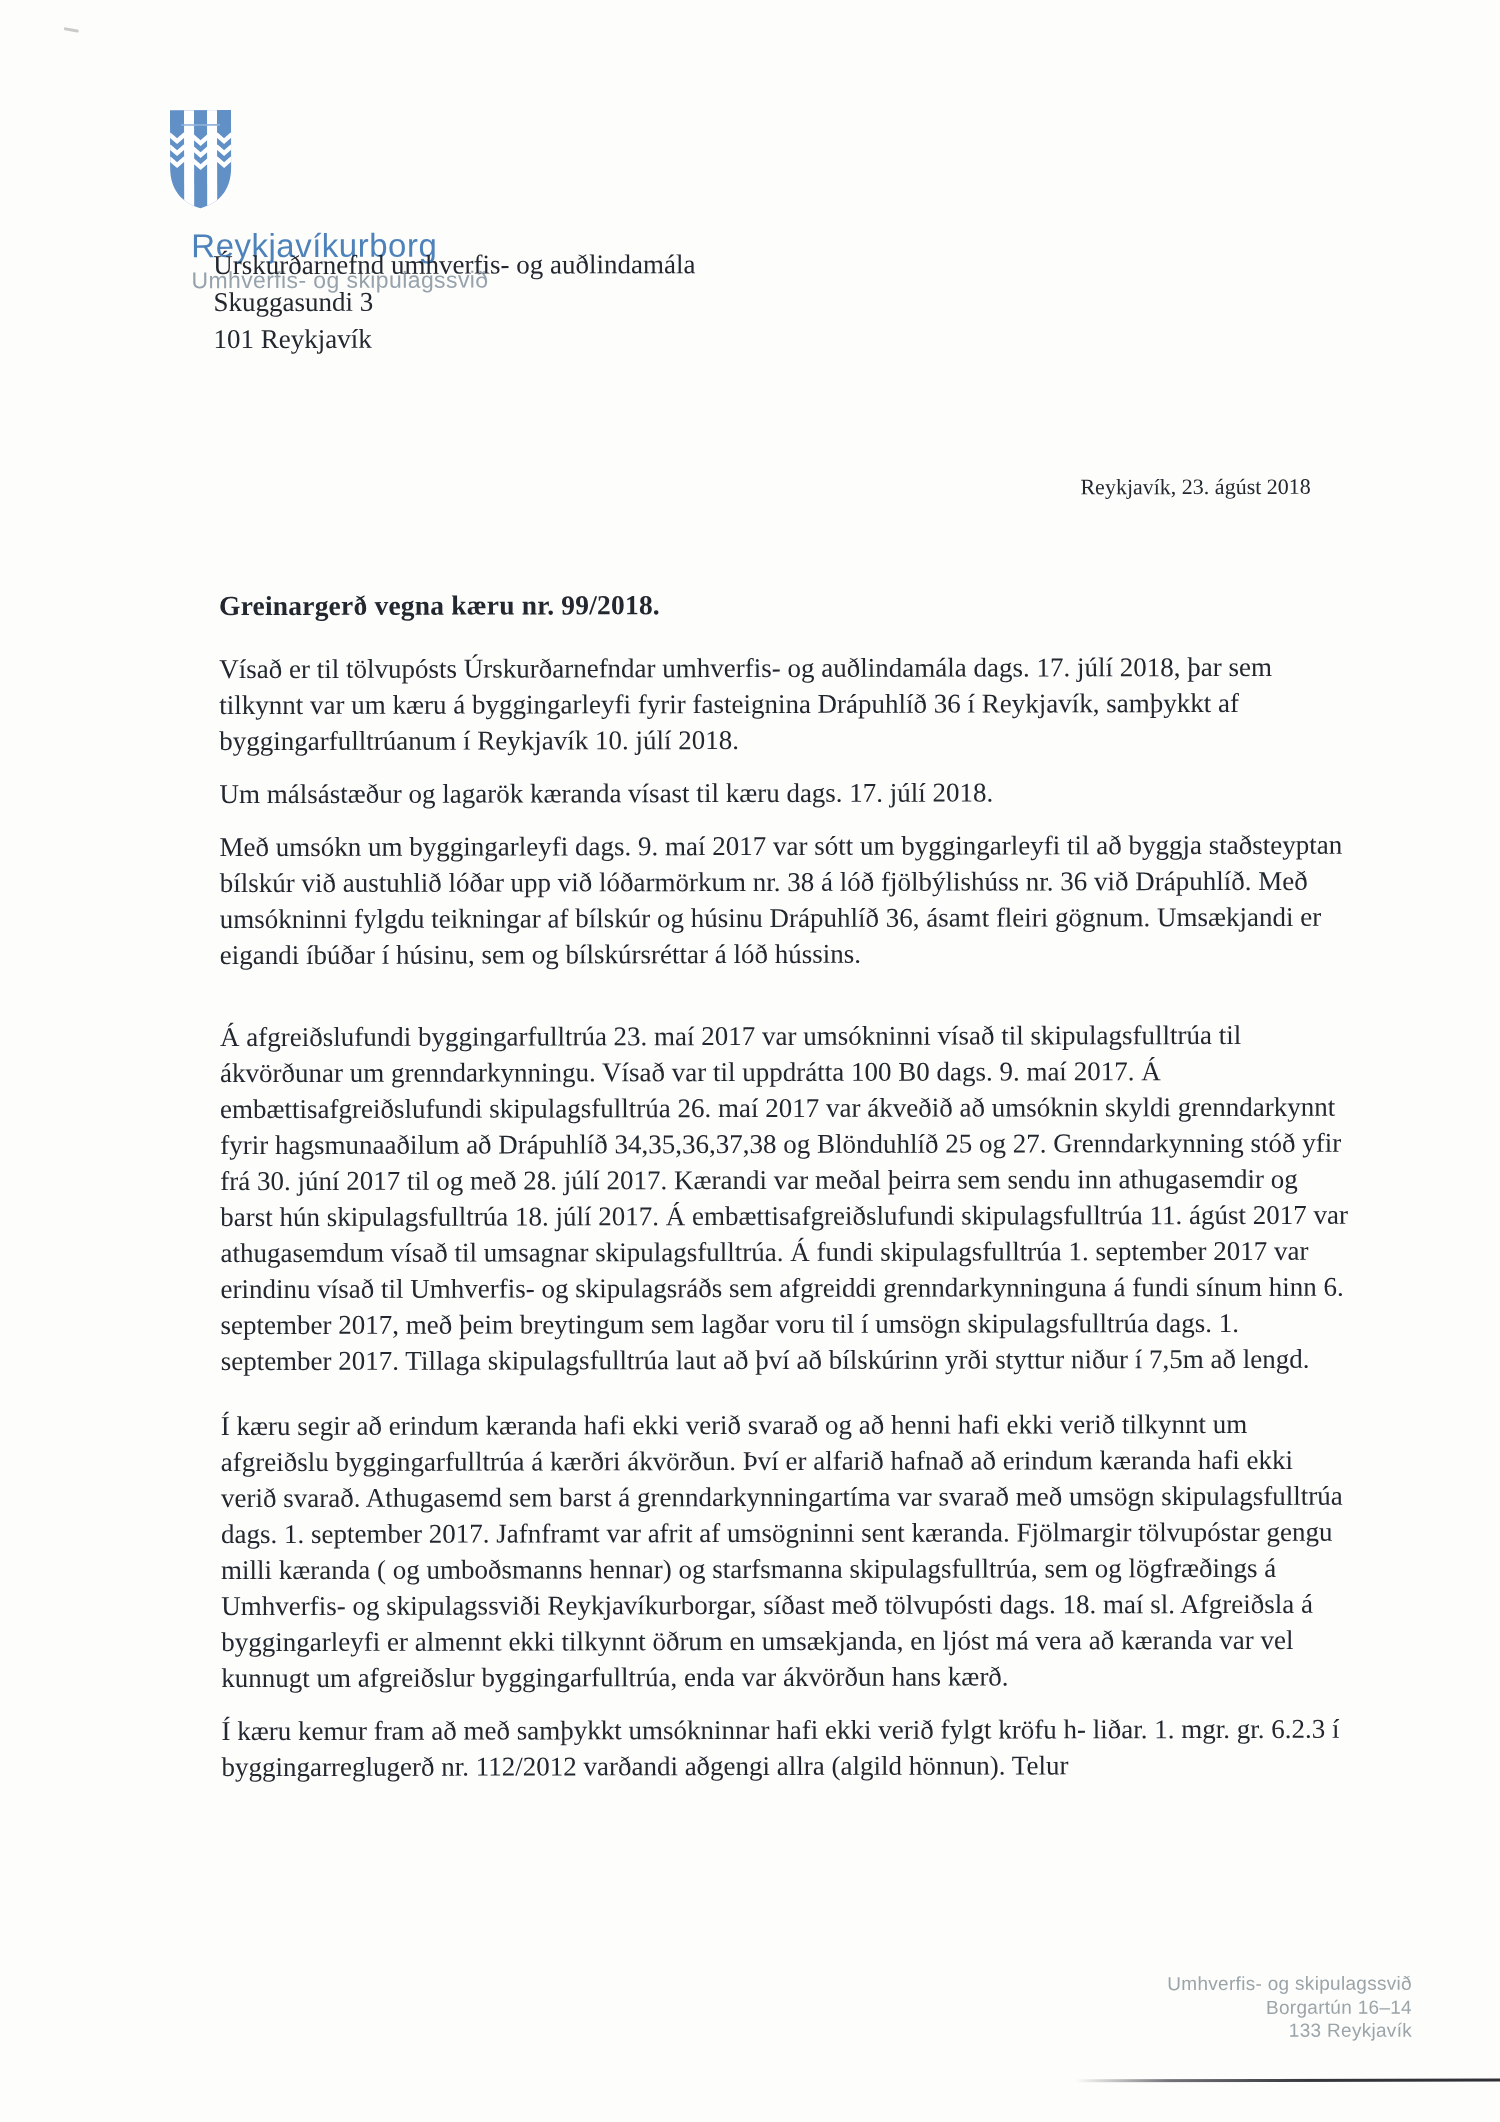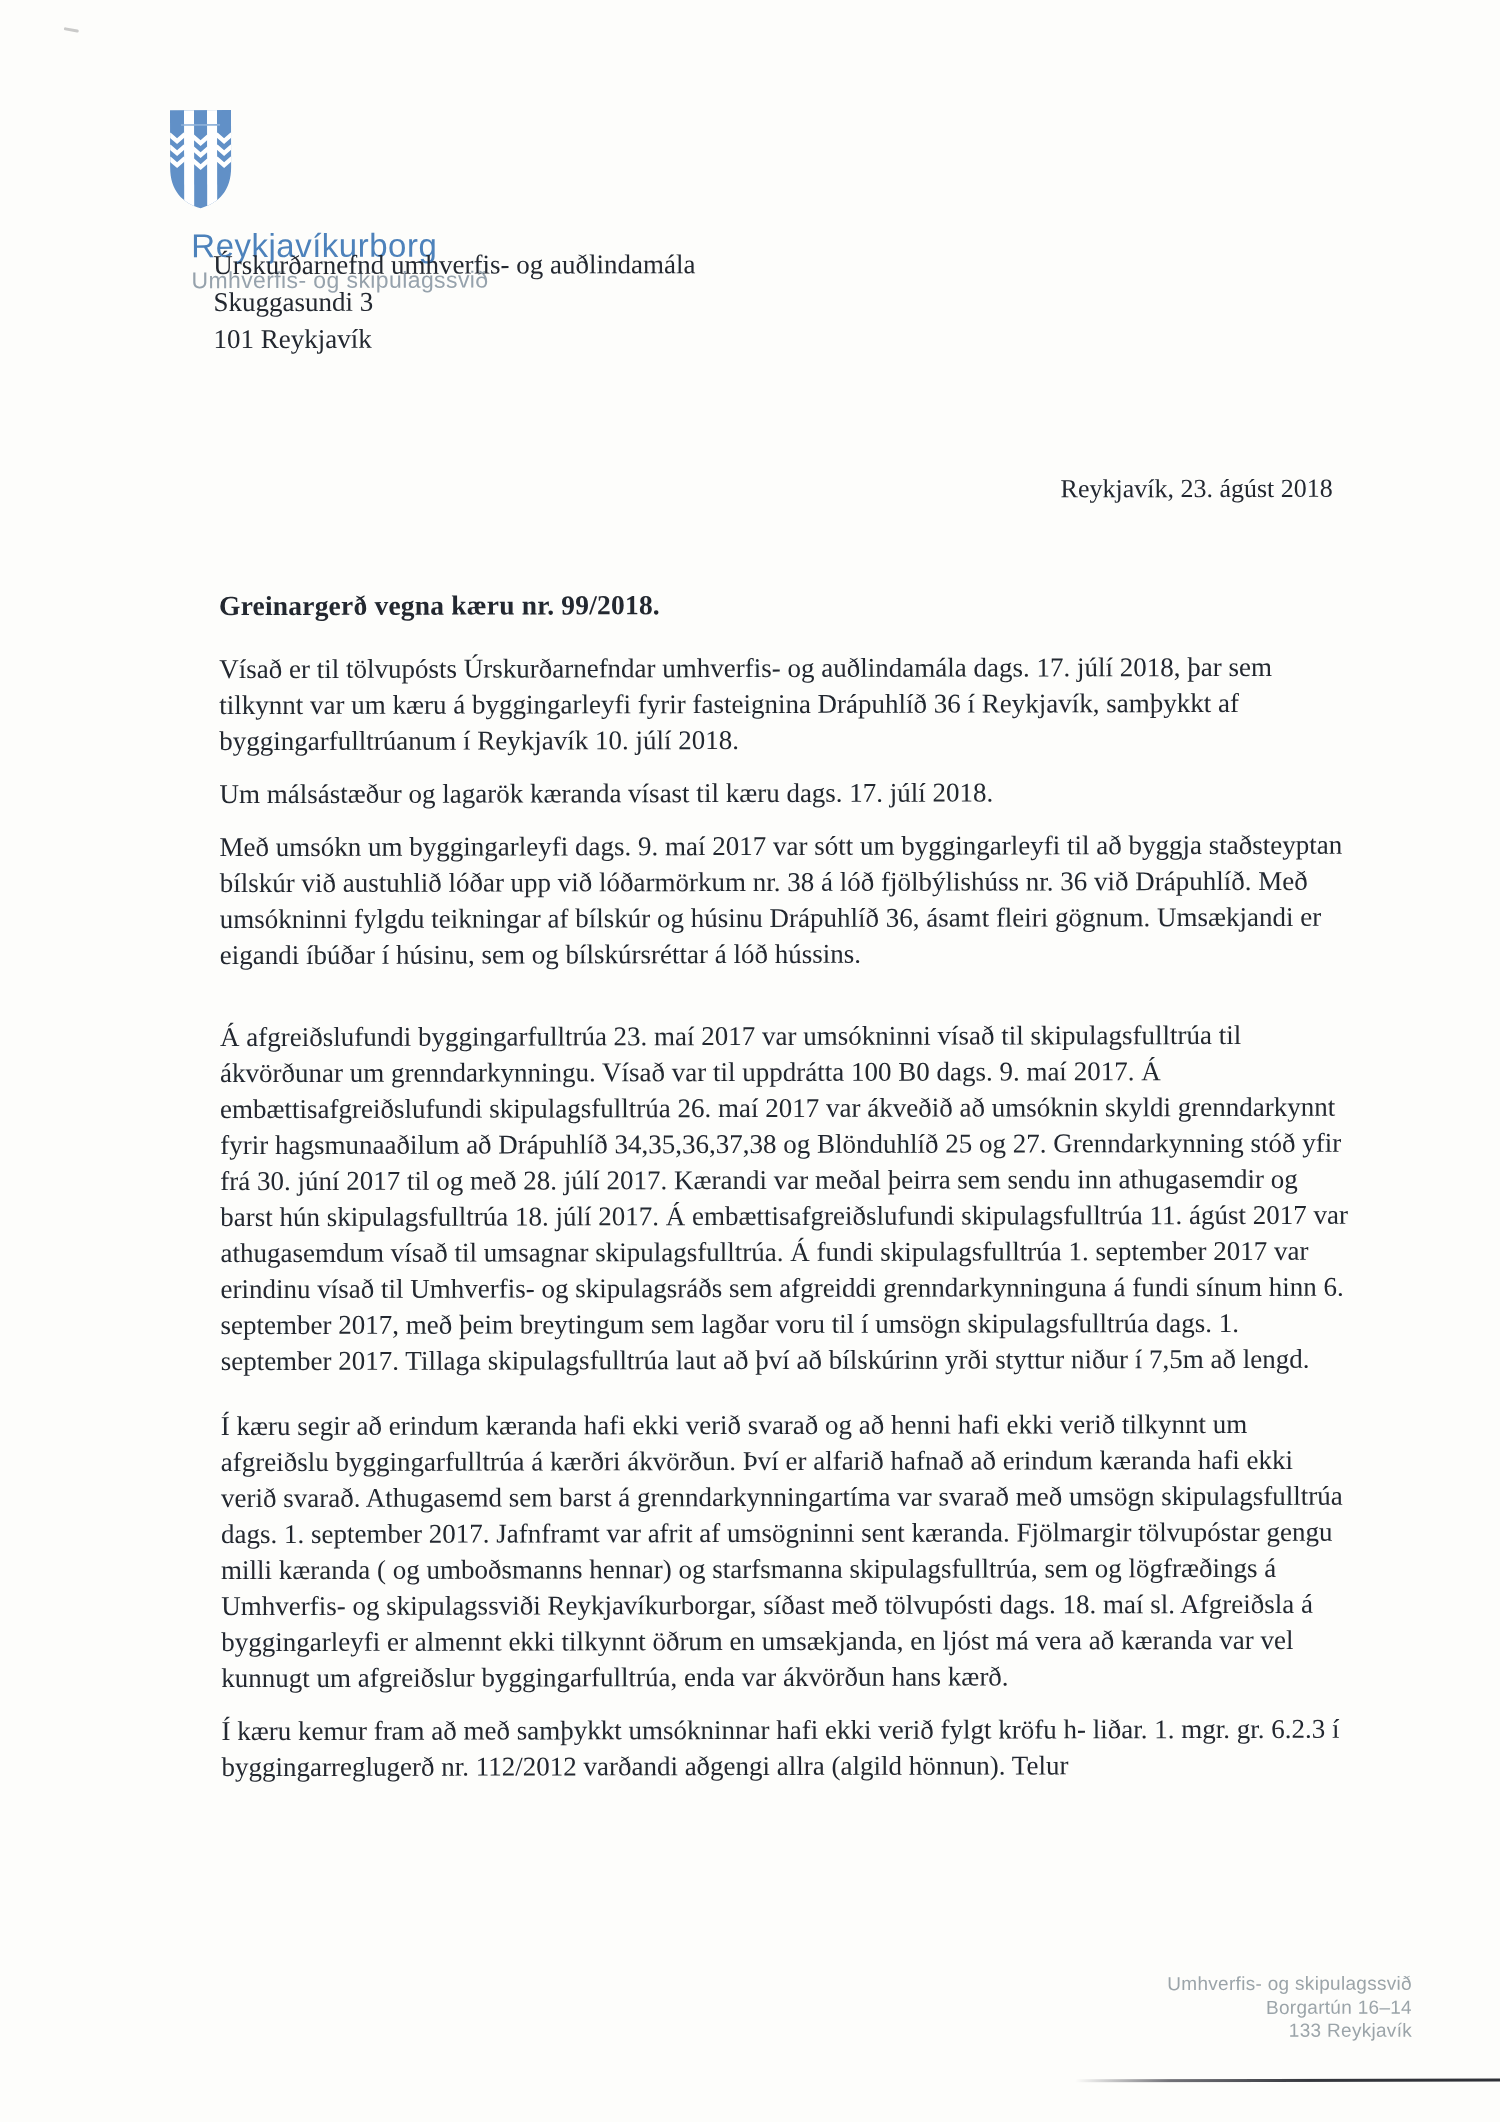--- a/index.html
+++ b/index.html
@@ -24,21 +24,21 @@
   .logo { position:absolute; left:169px; top:106px; display:flex; align-items:flex-start;flex-direction:column; }
   .shield { display:block; }
   .logo-text { margin-left:24px; padding-top:17px; font-family:"Liberation Sans", sans-serif; }
   .org-name { font-size:33px; letter-spacing:0.5px; color:#4d82bb; line-height:36px; font-weight:400; }
   .org-dept { font-size:23px; letter-spacing:0.4px; color:#96a2ac; line-height:26px; margin-top:3px; }
 
   
   .recipient { position:absolute; left:215px; top:246px; font-size:27px; line-height:37px; }
 
   
-  .dateline { position:absolute; top:475px; right:166px; font-size:26px; }
+  .dateline { position:absolute; top:475px; right:188px; font-size:22px; }
 
   
   .body { position:absolute; left:220px; top:587px; width:1128px; font-size:27px; line-height:36px; text-align:left; }
   .subject { font-size:27.5px; font-weight:bold; margin-bottom:27px; letter-spacing:0.2px; }
   .body p { margin-bottom:17px; }
   .body p.space-after-lg { margin-bottom:46px; }
   .body p.space-after-md { margin-bottom:29px; }
 
   
   .footer {

